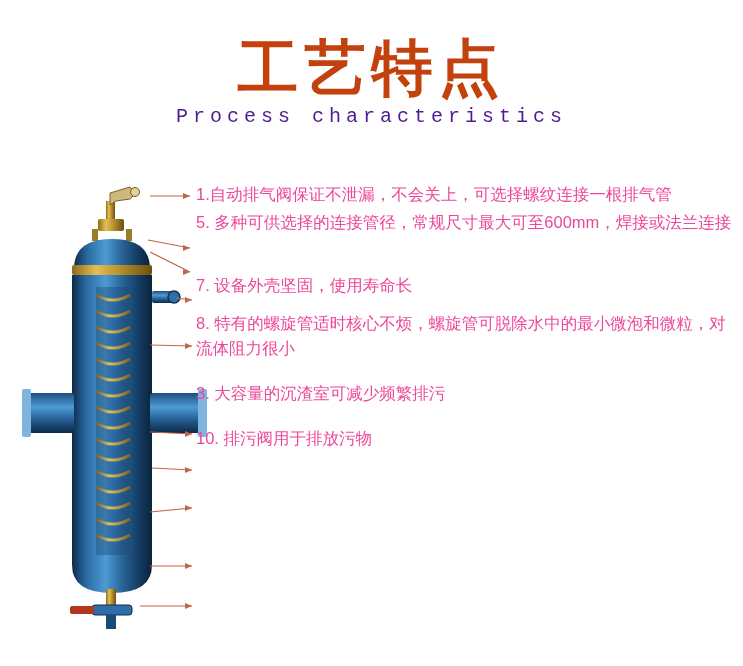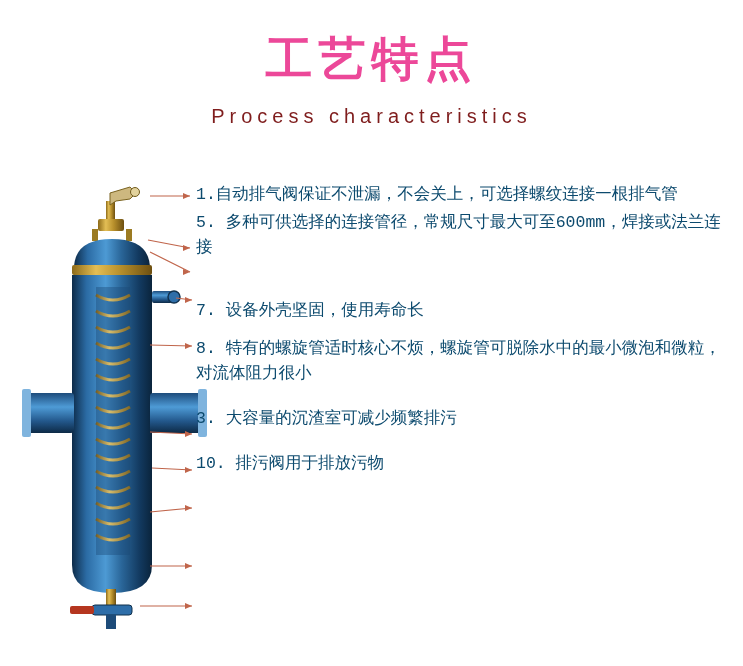--- a/index.html
+++ b/index.html
@@ -20,36 +20,36 @@
     height: 666px;
     background: #ffffff;
   }
   
   .title-zh {
     position: absolute;
     top: 28px;
     left: 0;
     width: 743px;
     text-align: center;
-    font-size: 47px;
+    font-size: 61px;
     font-weight: bold;
     letter-spacing: 6px;
-    color: #ec4899;
+    color: #c2410c;
     font-family: "Liberation Sans", sans-serif;
   }
   .title-en {
     position: absolute;
     top: 105px;
     left: 0;
     width: 743px;
     text-align: center;
     font-size: 20px;
     letter-spacing: 5px;
-    color: #7f1d1d;
-    font-family: Liberation Sans, sans-serif;
+    color: #4c1d95;
+    font-family: Liberation Mono, monospace;
   }
   
   .illustration {
     position: absolute;
     left: 18px;
     top: 165px;
     width: 200px;
     height: 480px;
   }
   .illu-svg { display: block; }
@@ -57,23 +57,23 @@
   
   .list {
     position: absolute;
     left: 196px;
     top: 182px;
     width: 540px;
   }
   .item {
     font-size: 16.5px;
     line-height: 25px;
-    color: #0c4a6e;
+    color: #ec4899;
     margin-bottom: 7px;
-    font-family: Liberation Mono, monospace;
+    font-family: Liberation Sans, sans-serif;
   }
   .item.gap-sm { margin-bottom: 3px; }
   .item.gap-md { margin-bottom: 13px; }
   .item.gap-lg { margin-bottom: 20px; }
   .item.gap-xl { margin-bottom: 38px; }
 
   
   .leaders {
     position: absolute;
     left: 0; top: 0;

